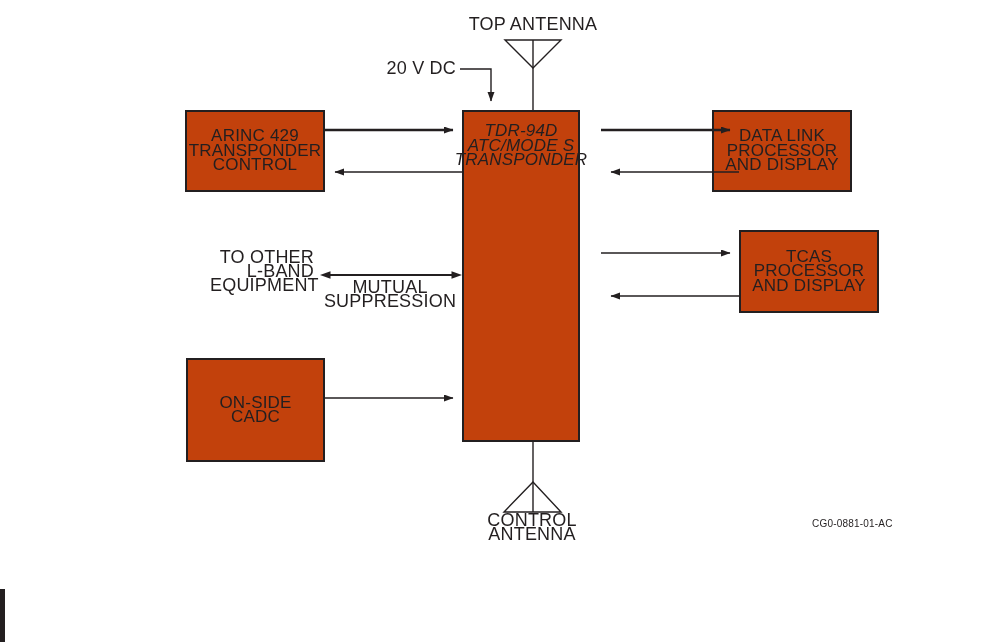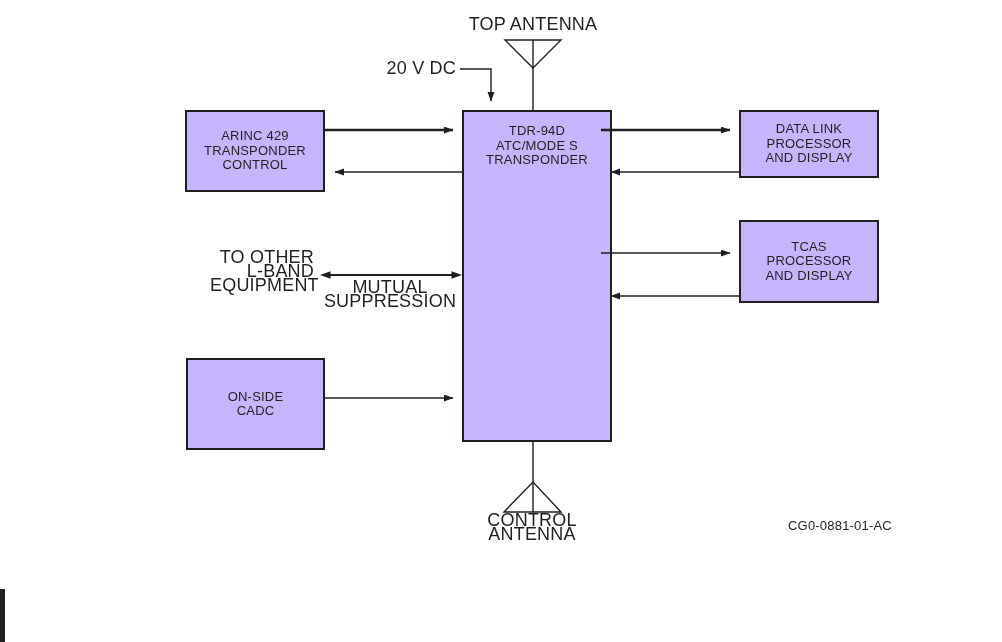--- a/index.html
+++ b/index.html
@@ -8,71 +8,71 @@
     width: 1002px;
     height: 642px;
     background: #ffffff;
     font-family: "Liberation Sans", sans-serif;
     color: #231f20;
     overflow: hidden;
   }
   .box {
     position: absolute;
     border: 2px solid #231f20;
-    background: #c4b5fd;
+    background: #c2410c;
     display: flex;
     align-items: center;
     justify-content: center;
     text-align: center;
-    font-size: 13px;
+    font-size: 17px;
     line-height: 14.5px;
     white-space: pre-line;
     letter-spacing: 0.2px;
     box-sizing: border-box;
   }
   .box.tdr {
     align-items: flex-start;
     padding-top: 12px;
   }
   .label {
     position: absolute;
     font-size: 18px;
     line-height: 14px;
     white-space: pre-line;
     letter-spacing: 0.2px;
   }
   .label.right { text-align: right; }
   .label.center { text-align: center; }
   .figure-code {
     position: absolute;
-    left: 788px;
+    left: 812px;
     top: 518px;
-    font-size: 13px;
+    font-size: 10px;
     letter-spacing: 0.2px;
   }
   .wires {
     position: absolute;
     left: 0; top: 0;
     width: 1002px; height: 642px;
     pointer-events: none;
   }
   .corner-bar {
     position: absolute;
     left: 0;
     top: 589px;
     width: 5px;
     height: 53px;
     background: #231f20;
   }
   
   .arinc    { left: 185px; top: 110px; width: 140px; height: 82px; }
-  .tdr      { left: 462px; top: 110px; width: 150px; height: 332px; }
-  .datalink { left: 739px; top: 110px; width: 140px; height: 68px; }
-  .tcas     { left: 739px; top: 220px; width: 140px; height: 83px; }
-  .cadc     { left: 186px; top: 358px; width: 139px; height: 92px; }
+  .tdr      { left: 462px; top: 110px; width: 118px; height: 332px; font-style: italic; }
+  .datalink { left: 712px; top: 110px; width: 140px; height: 82px; }
+  .tcas     { left: 739px; top: 230px; width: 140px; height: 83px; }
+  .cadc     { left: 186px; top: 358px; width: 139px; height: 104px; }
   
   .top-antenna-label    { left: 463px; top: 17px;  width: 140px; }
   .power-label          { left: 370px; top: 61px;  width: 86px; }
   .lband-label          { left: 210px; top: 250px; width: 104px; }
   .mutual-label         { left: 320px; top: 280px; width: 140px; }
   .bottom-antenna-label { left: 462px; top: 513px; width: 140px; }
 </style>
 </head>
 <body>
 

